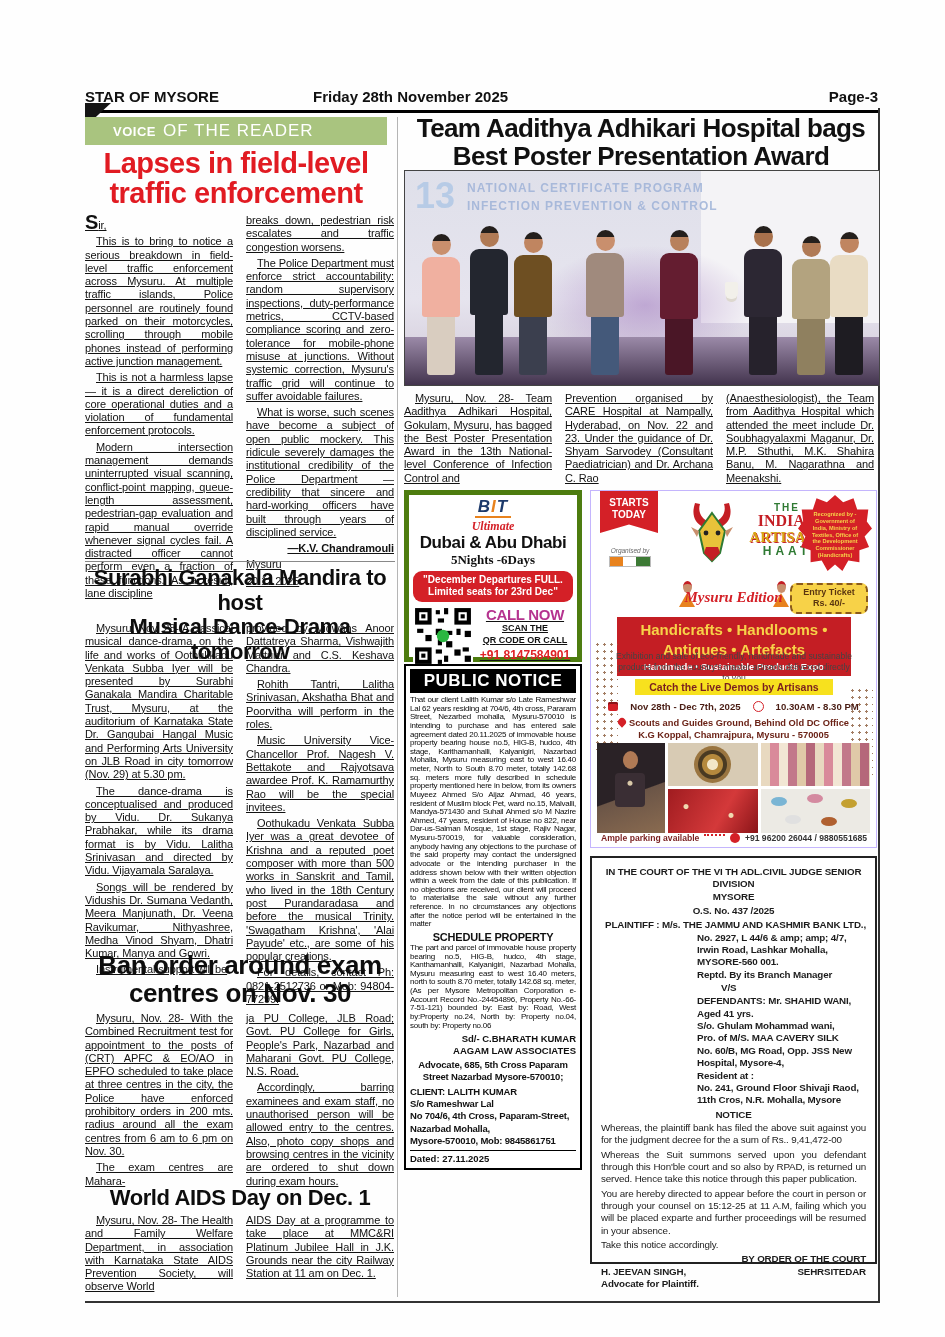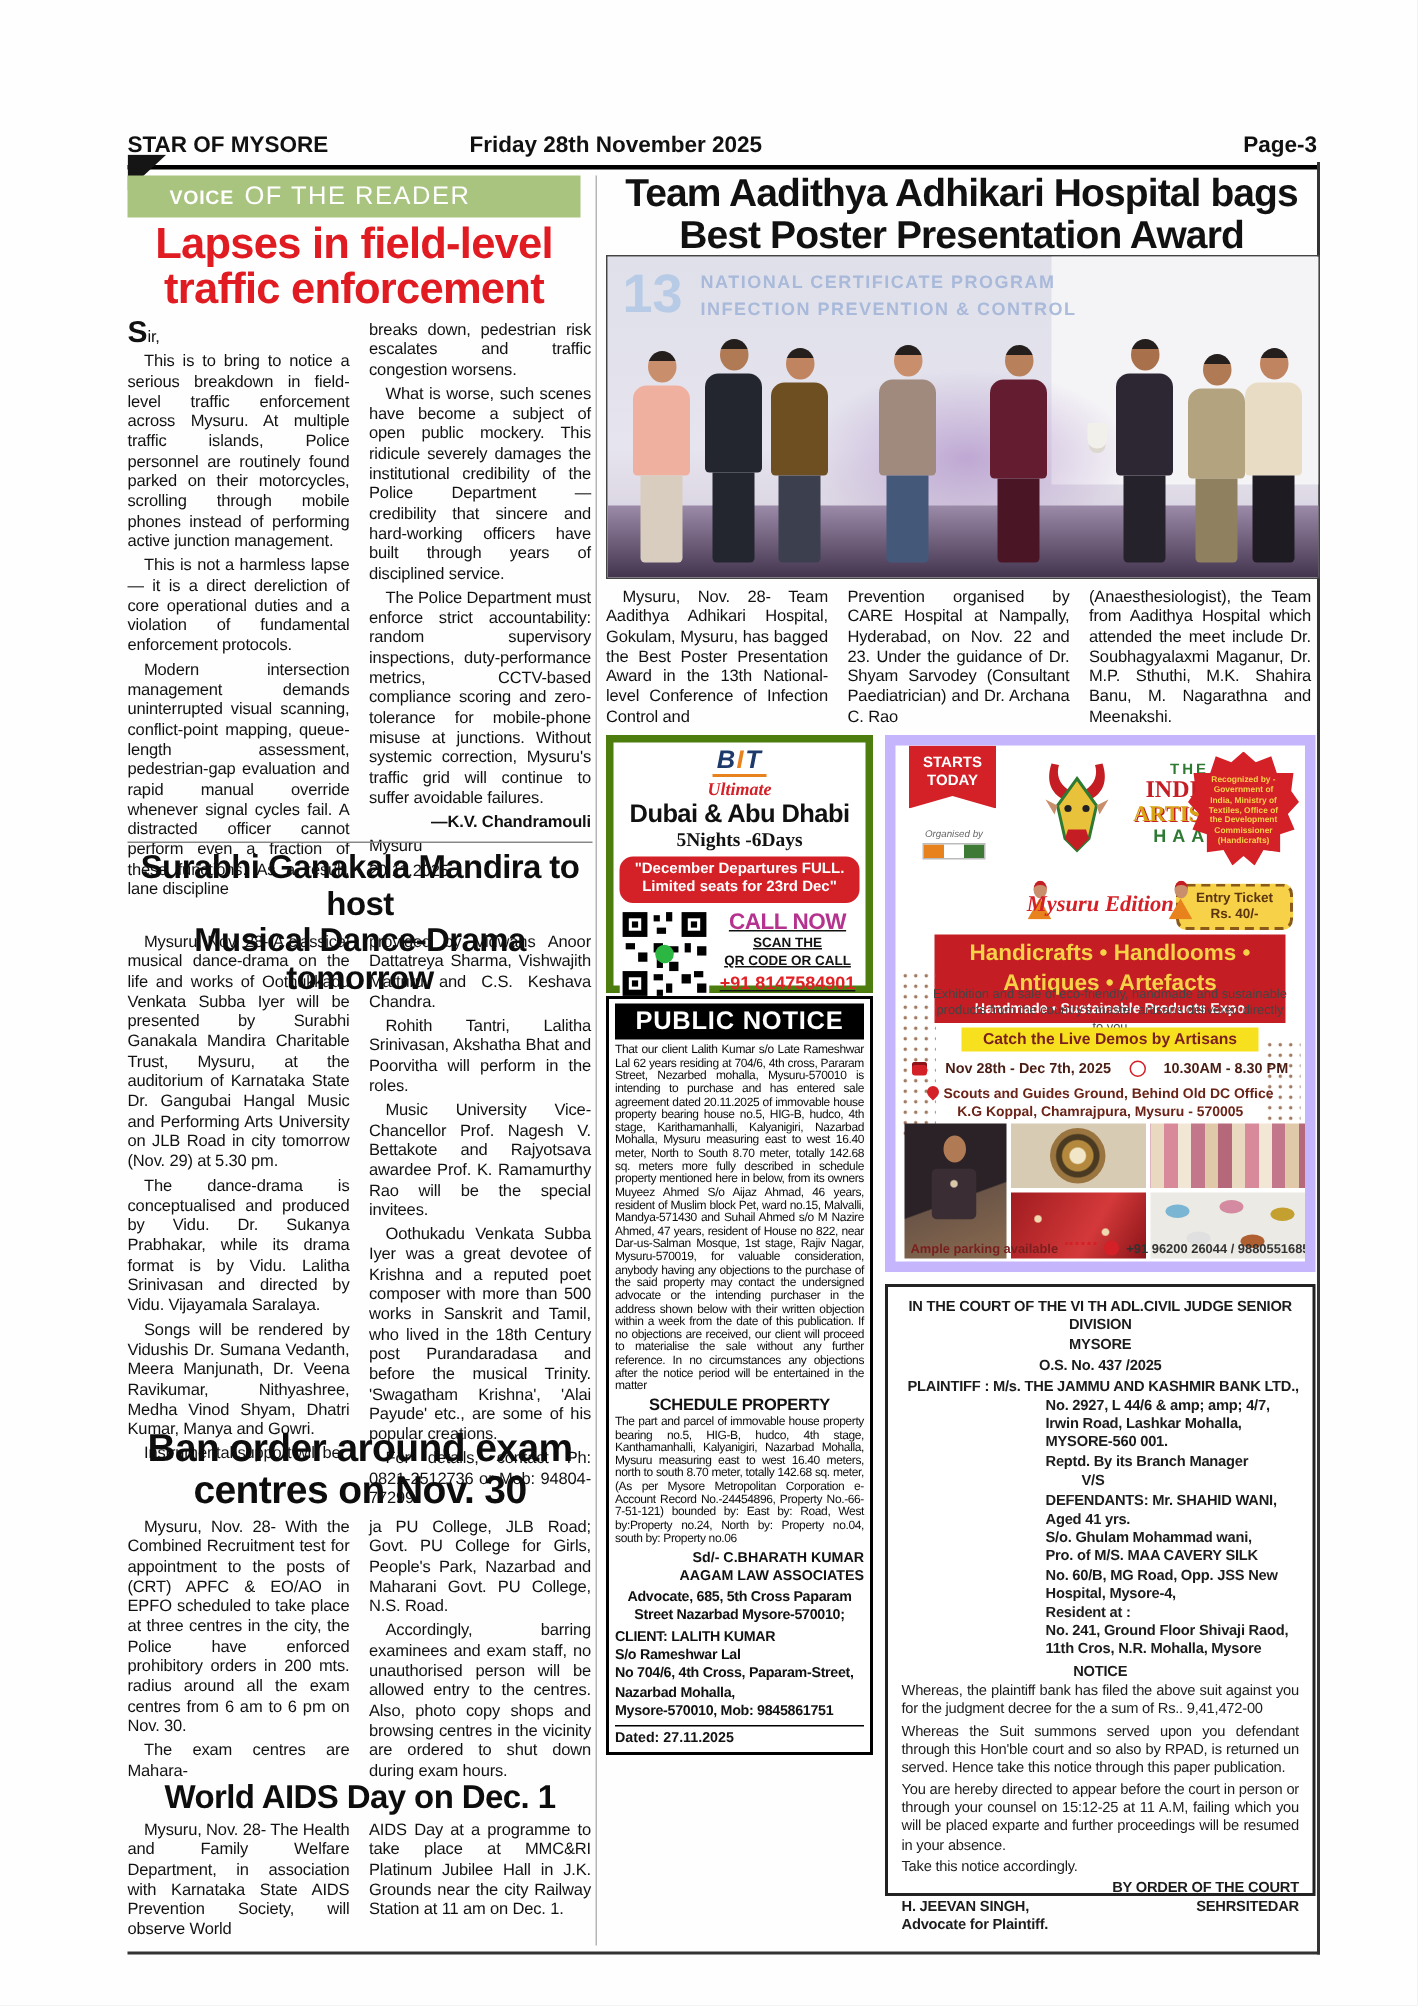--- a/index.html
+++ b/index.html
@@ -19,21 +19,21 @@
   .corner-tri{left:85px;top:103px;width:26px;height:24px;background:#151515;
               clip-path:polygon(0 0,100% 0,0 100%);}
   .voice-banner{left:85px;top:117px;width:302px;height:28px;background:#a9c47f;color:#fff;
                 display:flex;align-items:center;padding-left:28px;box-sizing:border-box;}
   .voice-bold{font-weight:bold;font-size:13px;letter-spacing:.5px;margin-right:7px;}
   .voice-rest{font-size:17px;letter-spacing:1px;}
   .voice-head{left:85px;top:148px;width:302px;text-align:center;color:#e11b22;
               font-weight:bold;font-size:29px;line-height:1.05;letter-spacing:-.5px;}
   
   .cols{display:flex;gap:13px;}
-  .col{width:148px;font-size:11px;line-height:1.21;text-align:justify;letter-spacing:-.1px;}
+  .col{width:148px;font-size:11px;line-height:1.21;text-align:justify;letter-spacing:-.1px;text-decoration:underline;}
   .col p{margin:0 0 3px 0;text-indent:11px;}
   .col p.noindent{text-indent:0;}
   .dropcap{font-size:20px;font-weight:bold;line-height:.8;}
   .sig{text-align:right;font-weight:bold;text-indent:0 !important;}
   .letter{left:85px;top:214px;width:312px;}
   .lrule{left:85px;width:310px;height:1px;background:#888;}
   
   .head2{font-weight:bold;text-align:center;color:#0d0d0d;line-height:1.12;letter-spacing:-.4px;}
   .surabhi-head{left:85px;top:566px;width:310px;font-size:22px;}
   .surabhi-body{left:85px;top:622px;width:312px;}
@@ -87,21 +87,21 @@
   .pn{left:404px;top:664px;width:178px;border:2px solid #000;background:#fff;box-sizing:border-box;
       padding:3px 4px 4px;}
   .pn-head{background:#000;color:#fff;text-align:center;font-weight:bold;font-size:17px;
            letter-spacing:.5px;padding:2px 0;margin-bottom:3px;}
   .pn-body{font-size:8px;line-height:1.08;letter-spacing:-.25px;text-align:justify;color:#0c0c0c;}
   .pn-sched{text-align:center;font-weight:bold;font-size:11px;margin:2px 0 1px;letter-spacing:-.2px;}
   .pn-sign{font-weight:bold;font-size:9.5px;text-align:right;margin-top:3px;line-height:1.25;}
   .pn-lines{font-weight:bold;font-size:9.5px;line-height:1.3;margin-top:2px;letter-spacing:-.2px;}
   .pn-dated{font-weight:bold;font-size:9.5px;border-top:1px solid #000;margin-top:3px;padding-top:2px;}
   
-  .art{left:590px;top:490px;width:287px;height:358px;border:7px solid #c4b5fd;background:#fff;
+  .art{left:590px;top:490px;width:287px;height:358px;border:1px solid #c4b5fd;background:#fff;
        box-sizing:border-box;overflow:hidden;}
   .art-ribbon{position:absolute;left:9px;top:0;width:58px;height:42px;background:#d42027;color:#fff;
               font-weight:bold;font-size:10px;text-align:center;line-height:1.2;padding-top:6px;
               box-sizing:border-box;clip-path:polygon(0 0,100% 0,100% 100%,50% 80%,0 100%);}
   .art-org{position:absolute;left:8px;top:56px;width:62px;font-size:6.5px;font-style:italic;
            color:#666;text-align:center;}
   .art-orglogo{width:40px;height:9px;margin:2px auto 0;
            background:linear-gradient(90deg,#e8821d 33%,#fff 33% 66%,#3d7a35 66%);border:1px solid #bbb;}
   .art-brand{position:absolute;left:148px;top:12px;width:96px;text-align:center;line-height:1.02;}
   .b-the{color:#2f7a33;font-weight:bold;font-size:10px;letter-spacing:2px;}
@@ -205,22 +205,22 @@
   </div>
   <div class="abs letter cols">
     <div class="col">
       <p class="noindent"><span class="dropcap">S</span><span>ir,</span></p>
       <p>This is to bring to notice a serious breakdown in field-level traffic enforcement across Mysuru. At multiple traffic islands, Police personnel are routinely found parked on their motorcycles, scrolling through mobile phones instead of performing active junction management.</p>
       <p>This is not a harmless lapse — it is a direct dereliction of core operational duties and a violation of fundamental enforcement protocols.</p>
       <p>Modern intersection management demands uninterrupted visual scanning, conflict-point mapping, queue-length assessment, pedestrian-gap evaluation and rapid manual override whenever signal cycles fail. A distracted officer cannot perform even a fraction of these functions. As a result, lane discipline</p>
     </div>
     <div class="col">
       <p class="noindent">breaks down, pedestrian risk escalates and traffic congestion worsens.</p>
+      <p>The Police Department must enforce strict accountability: random supervisory inspections, duty-performance metrics, CCTV-based compliance scoring and zero-tolerance for mobile-phone misuse at junctions. Without systemic correction, Mysuru's traffic grid will continue to suffer avoidable failures.</p>
       <p>What is worse, such scenes have become a subject of open public mockery. This ridicule severely damages the institutional credibility of the Police Department — credibility that sincere and hard-working officers have built through years of disciplined service.</p>
-      <p>The Police Department must enforce strict accountability: random supervisory inspections, duty-performance metrics, CCTV-based compliance scoring and zero-tolerance for mobile-phone misuse at junctions. Without systemic correction, Mysuru's traffic grid will continue to suffer avoidable failures.</p>
       <p class="sig">—K.V. Chandramouli</p>
       <p class="noindent">Mysuru</p>
       <p class="noindent">20.11.2025</p>
     </div>
   </div>
   <div class="abs lrule" style="top:561px"></div>
 
   <div class="abs head2 surabhi-head">
     <span>Surabhi Ganakala Mandira to host</span><br>
     <span>Musical Dance-Drama tomorrow</span>

